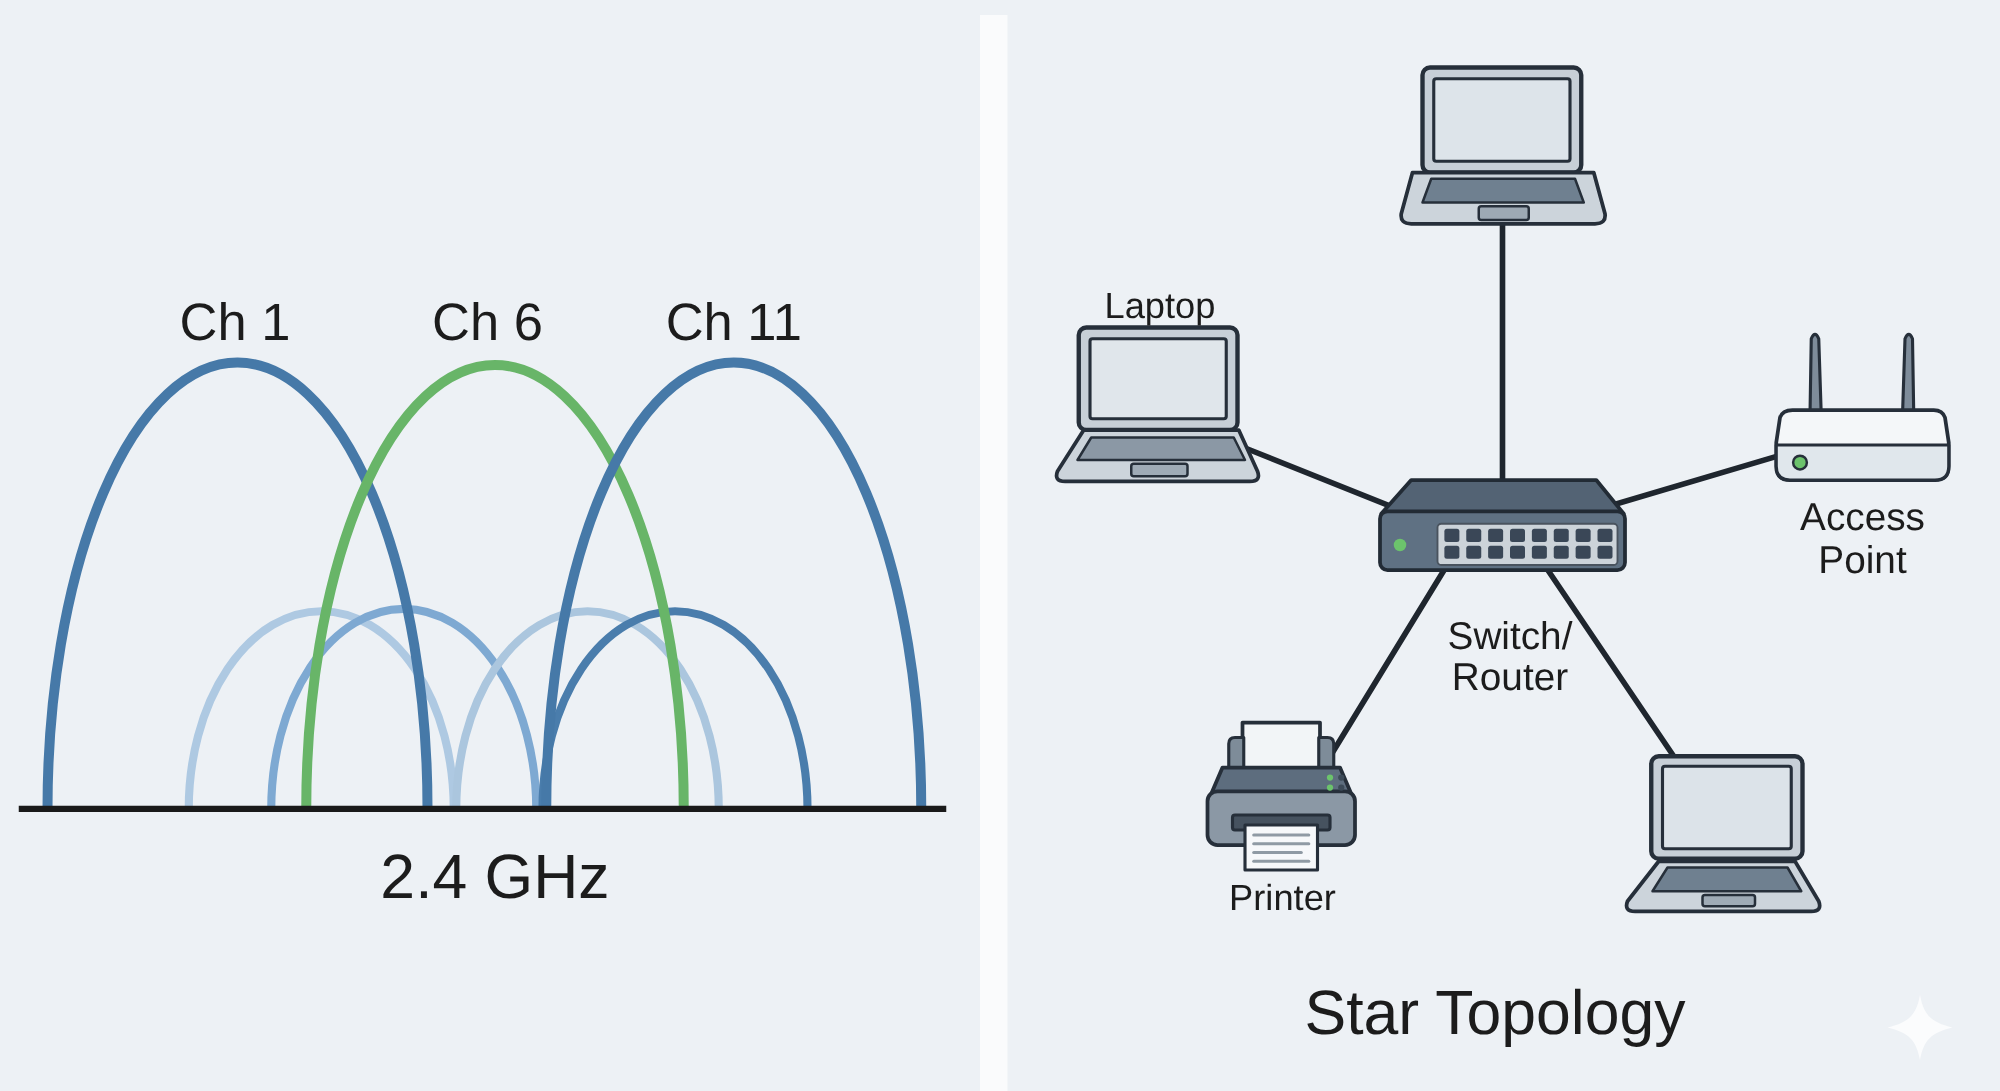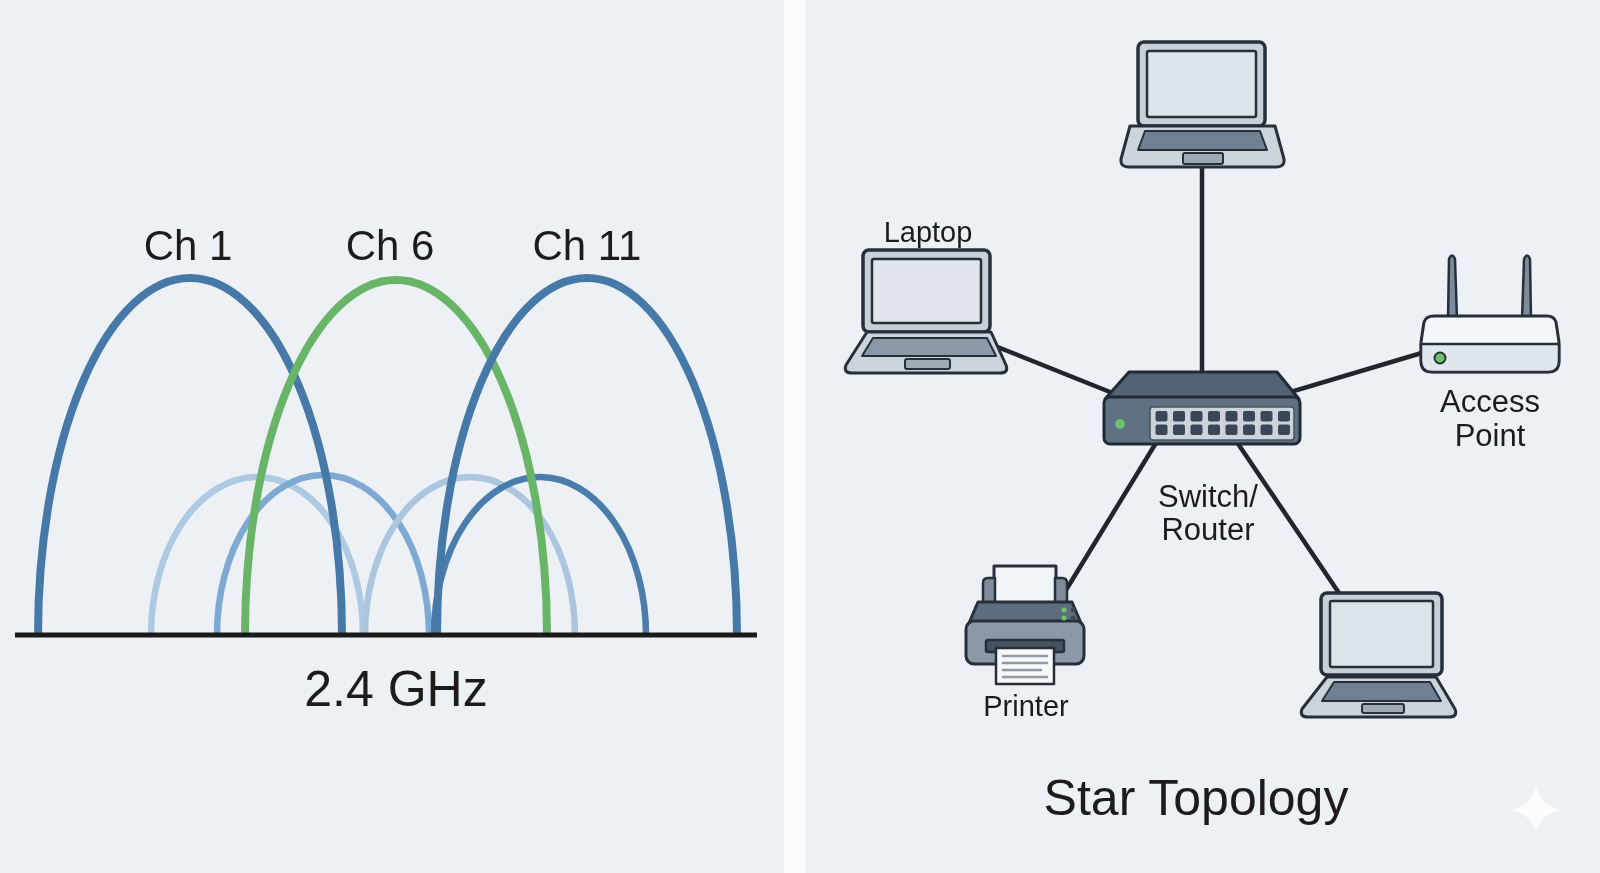--- a/index.html
+++ b/index.html
@@ -1,16 +1,16 @@
 <!DOCTYPE html>
 <html><head>
 <meta charset="utf-8">
 <style>
   html,body{margin:0;padding:0;width:1600px;height:873px;overflow:hidden;background:#edf1f5;}
-  .stage{position:relative;width:1600px;height:772px;}
+  .stage{position:relative;width:1600px;height:772px;margin-top:12px;}
   svg{display:block;}
   text{font-family:"Liberation Sans","DejaVu Sans",sans-serif;fill:#1c1c1c;}
   .lbl-ch{font-size:42px;font-weight:500;}
   .lbl-band{font-size:50px;font-weight:500;}
   .lbl-node{font-size:29px;font-weight:400;}
   .lbl-node2{font-size:31px;font-weight:400;}
   .lbl-title{font-size:50px;font-weight:500;}
 </style>
 </head>
 <body>

